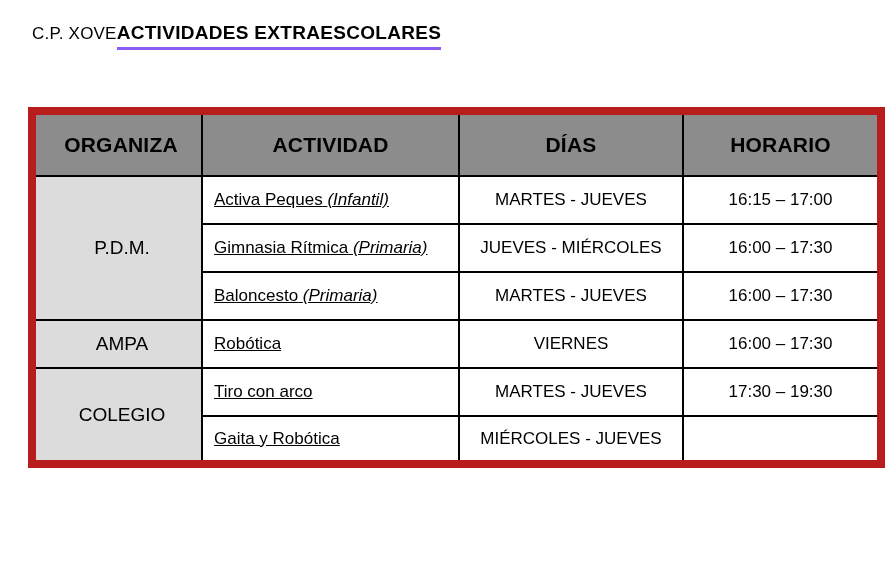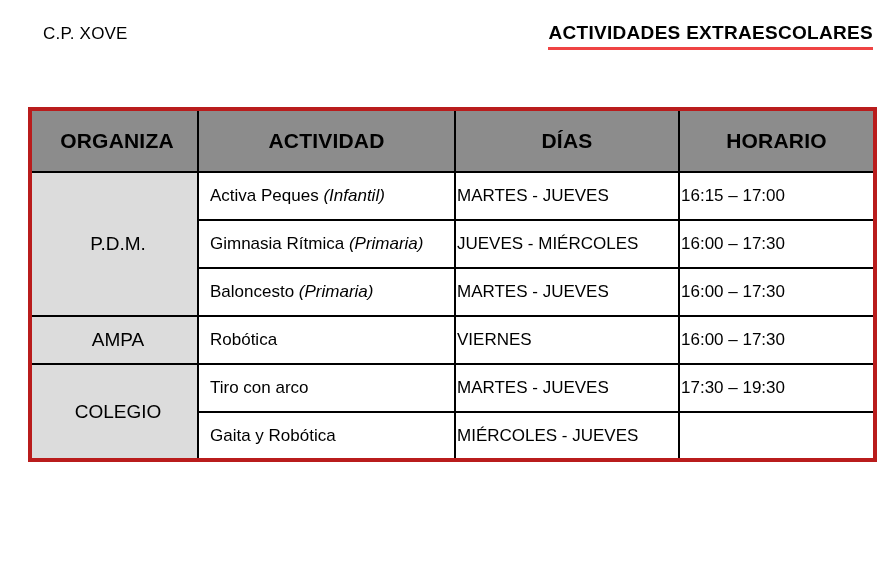--- a/index.html
+++ b/index.html
@@ -11,54 +11,53 @@
   }
   .page {
     position: relative;
     width: 896px;
     height: 571px;
     background: #ffffff;
     overflow: hidden;
   }
   .top-header {
     position: absolute;
-    left: 43px;
+    left: 32px;
     top: 22px;
     width: 830px;
     display: flex;
-    justify-content: space-between;
     align-items: baseline;
   }
   .school-name {
     font-size: 17px;
     letter-spacing: 0.2px;
   }
   .doc-title {
     font-size: 19px;
     font-weight: bold;
     letter-spacing: 0.3px;
-    border-bottom: 3px solid #ef4444;
+    border-bottom: 3px solid #8b5cf6;
     padding-bottom: 3px;
   }
   .course-label {
     font-size: 17px;
   }
   table.schedule {
     position: absolute;
     left: 28px;
     top: 107px;
     width: 830px;
     border-collapse: collapse;
     table-layout: fixed;
   }
   table.schedule, table.schedule td, table.schedule th {
     border: 2px solid #000000;
   }
   table.schedule {
-    border: 4px solid #b91c1c;
+    border: 8px solid #b91c1c;
   }
   th.col-organiza { width: 158px; }
   th.col-actividad { width: 253px; }
   th.col-dias { width: 220px; }
   th.col-horario { width: 191px; }
   table.schedule th {
     background: #8c8c8c;
     font-weight: bold;
     font-size: 21px;
     height: 58px;
@@ -71,24 +70,26 @@
     font-size: 19px;
     text-align: center;
     padding-left: 8px;
     vertical-align: middle;
   }
   td.actividad-cell {
     font-size: 17px;
     text-align: left;
     padding-left: 11px;
     vertical-align: middle;
+    text-decoration: underline;
   }
   td.actividad-cell .nivel { font-style: italic; }
   td.dias-cell, td.horario-cell {
     font-size: 17px;
+    text-align: center;
     vertical-align: middle;
   }
   tbody tr { height: 48px; }
 </style>
 </head>
 <body>
 
 <div class="page">
 
   <div class="top-header">

